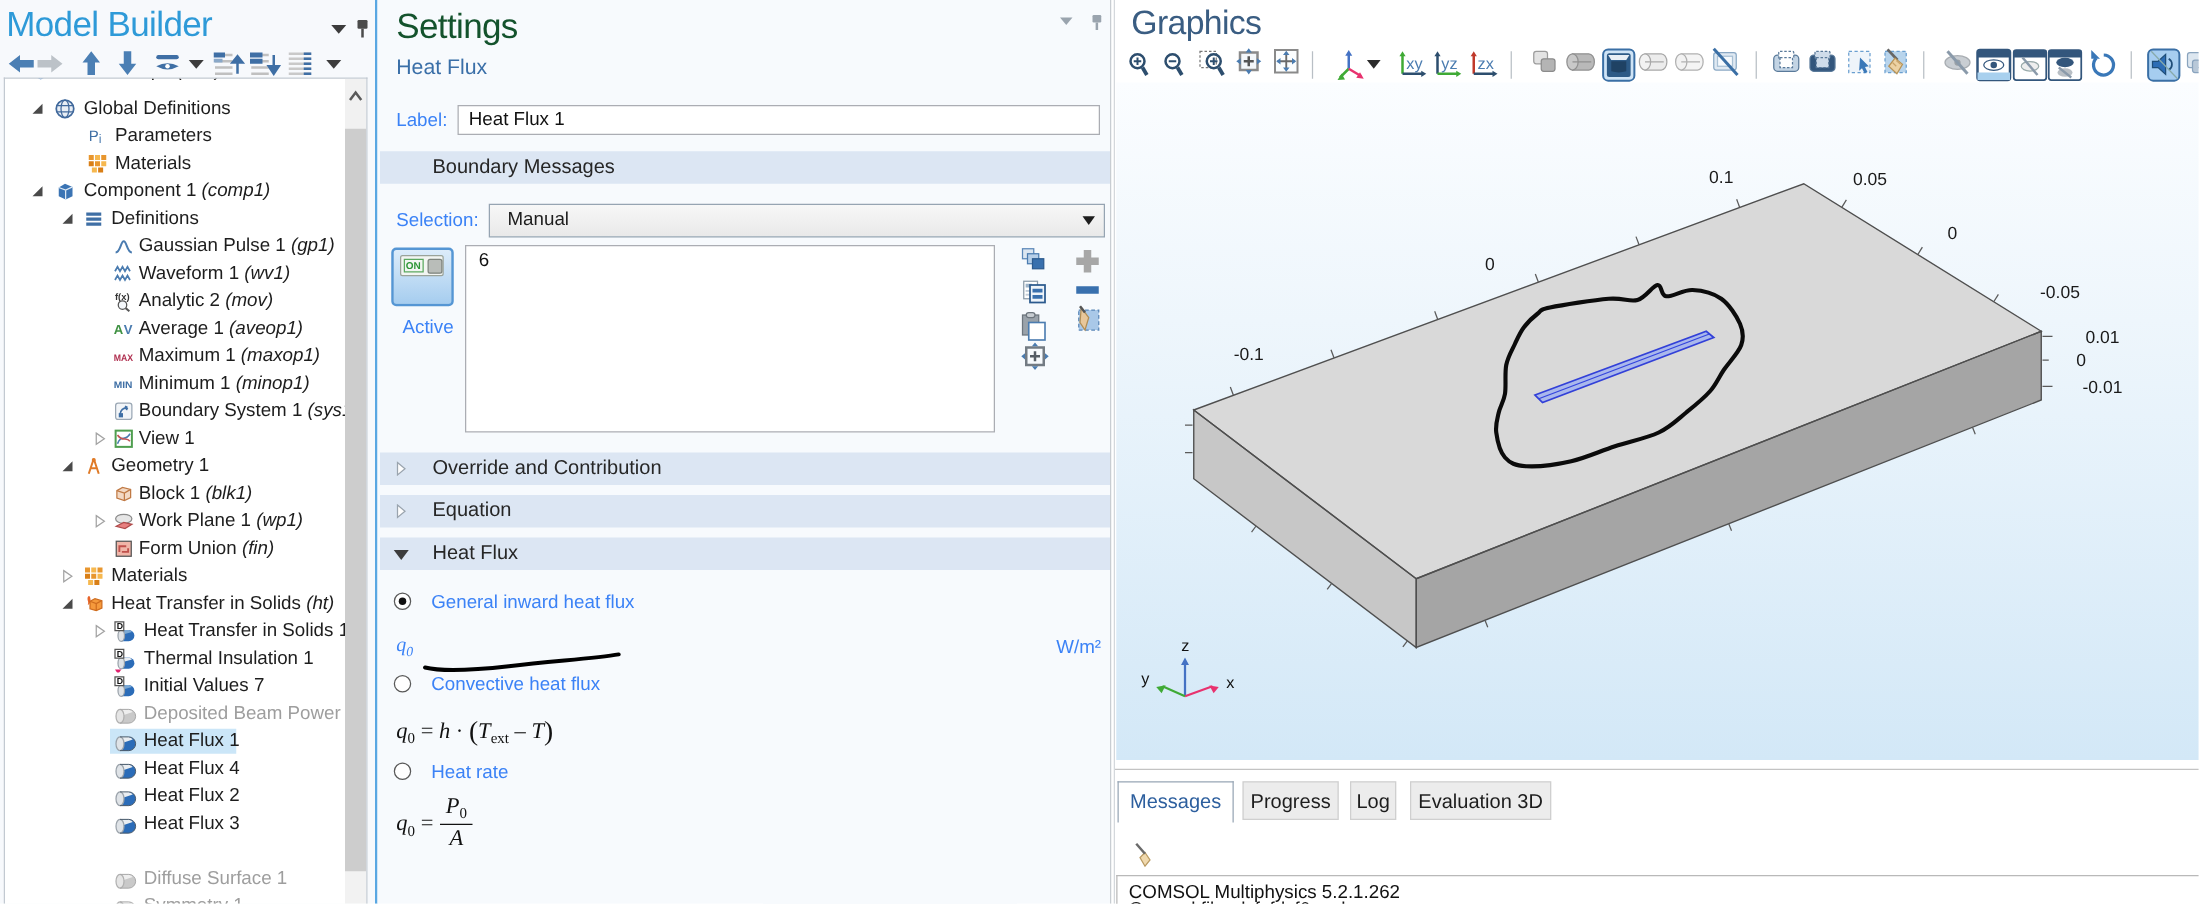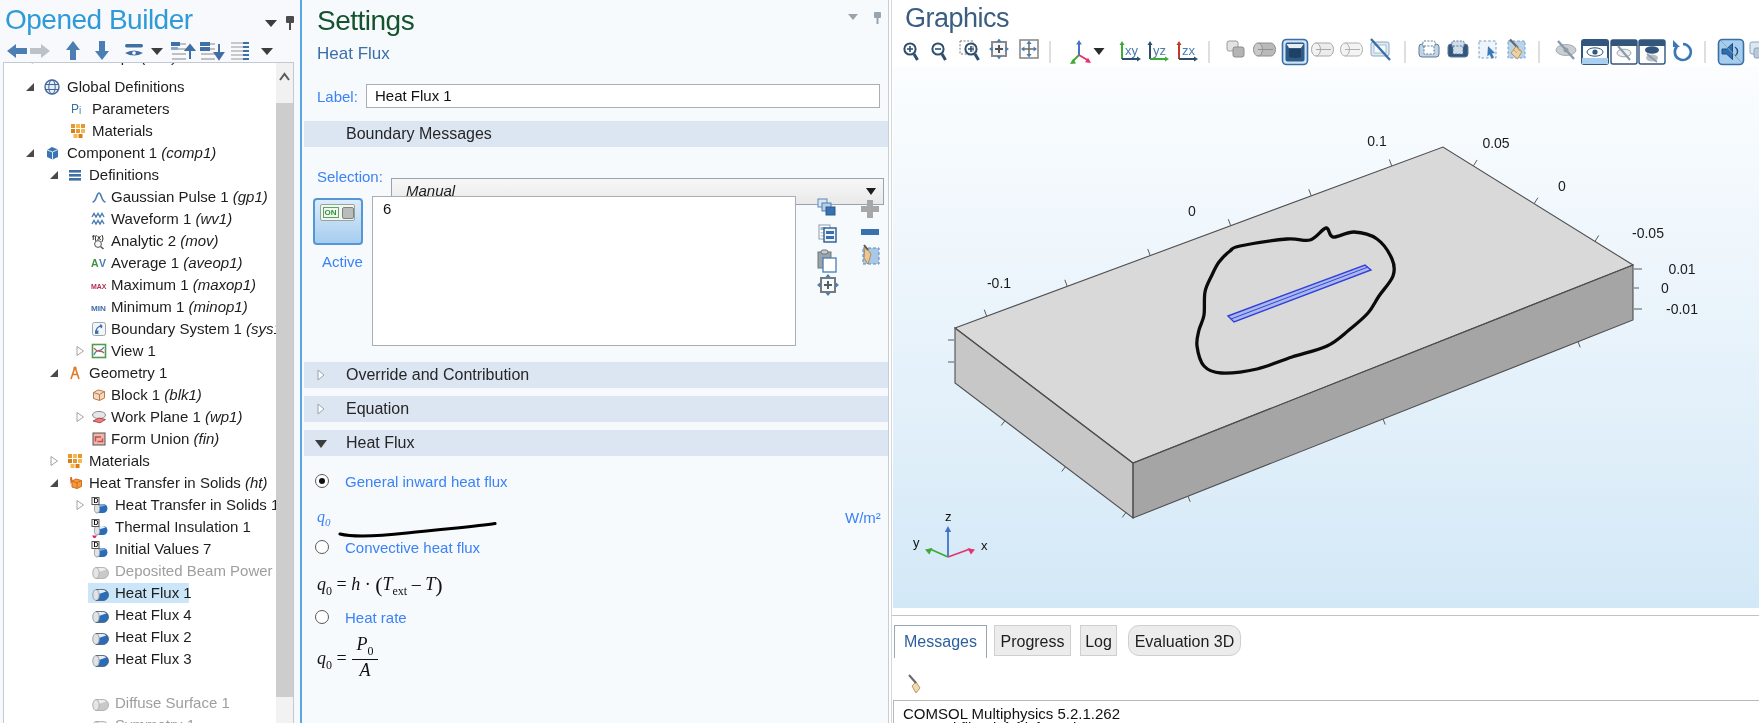--- a/index.html
+++ b/index.html
@@ -36,21 +36,21 @@
 
 #msg { position:absolute; left:892px; top:615px; width:867px; height:108px; background:#ffffff; border-top:1px solid #c3c3c3; }
 .tab { position:absolute; top:9px; height:31px; line-height:31px; font-size:16px; text-align:center; }
 .tab.inactive { background:#ececec; border:1px solid #cfcfcf; color:#1d1d1d; }
 .tab.active { background:#ffffff; border:1px solid #98a6b5; border-bottom:none; color:#2d5f9e; z-index:2; height:33px; }
 </style>
 </head>
 <body>
 
 <div id="mb">
-  <div id="mb-title">Opened Builder</div>
+  <div id="mb-title">Model Builder</div>
   <svg class="abs" style="left:257px;top:12px" width="40" height="22" viewBox="0 0 40 22">
     <path d="M8 8 L20 8 L14 15 Z" fill="#3c3c3c"></path>
     <g fill="#4b4b4b">
         <rect x="29" y="4" width="8" height="7" rx="1"></rect>
         <rect x="32" y="11" width="2" height="7"></rect>
       </g>
   </svg>
   <svg class="abs" style="left:4px;top:38px" width="292" height="26" viewBox="0 0 292 26">
 
     <path d="M3 13 L12 6 L12 10 L23 10 L23 16 L12 16 L12 20 Z" fill="#4b7fb4"></path>
@@ -418,21 +418,21 @@
         <rect x="28" y="2" width="7" height="6" rx="1"></rect>
         <rect x="30.5" y="8" width="2" height="6"></rect>
       </g>
   </svg>
   <div class="lbl15" style="left:15px;top:88px;">Label:</div>
   <div class="fld" style="left:64px;top:84px;width:514px;height:24px;line-height:22px;"><span style="margin-left:8px">Heat Flux 1</span></div>
 
   <div class="sechdr" style="top:121px;"><span>Boundary Messages</span></div>
 
   <div class="lbl15" style="left:15px;top:168px;">Selection:</div>
-  <div class="abs" style="left:89px;top:178px;width:493px;height:27px;border:1px solid #96a4b2;background:linear-gradient(180deg,#f7f7f7,#e9e9e9);font-size:15px;line-height:23px;font-style:italic;">
+  <div class="abs" style="left:89px;top:163px;width:493px;height:27px;border:1px solid #96a4b2;background:linear-gradient(180deg,#f7f7f7,#e9e9e9);font-size:15px;line-height:23px;">
      <span style="margin-left:14px">Manual</span>
      <svg class="abs" style="right:6px;top:8px" width="12" height="9" viewBox="0 0 12 9">
         <path d="M1 1 L11 1 L6 8 Z" fill="#1d1d1d"></path>
       </svg>
   </div>
 
   <div class="abs" style="left:11px;top:198px;width:50px;height:47px;border:2px solid #5596d4;border-radius:4px;background:linear-gradient(180deg,#dcecfa,#a6cdef);">
     <div class="abs" style="left:5px;top:4px;width:35px;height:17px;background:#f2f5f2;border:1px solid #9aa39a;border-radius:2px;">
       <span class="abs" style="left:1.5px;top:2px;font-size:8px;font-weight:bold;color:#2d9636;border:1px solid #5aa85f;padding:0 1px;line-height:9px;">ON</span>
       <div class="abs" style="left:21px;top:1.5px;width:12px;height:12px;background:#b9bdb9;border:1px solid #7d837d;border-radius:2px;"></div>
@@ -703,21 +703,21 @@
 <text x="88" y="484" font-size="13" fill="#111" font-family="Liberation Sans">x</text>
 <text x="20" y="481" font-size="13" fill="#111" font-family="Liberation Sans">y</text>
 </svg>
   </div>
 </div>
 
 <div id="msg">
   <div class="tab active" style="left:2px;width:93px;">Messages</div>
   <div class="tab inactive" style="left:102px;width:77px;">Progress</div>
   <div class="tab inactive" style="left:188px;width:37px;">Log</div>
-  <div class="tab inactive" style="left:236px;width:113px;border-radius:11px;">Evaluation 3D</div>
+  <div class="tab inactive" style="left:236px;width:113px;">Evaluation 3D</div>
   <svg class="abs" style="left:14px;top:58px" width="18" height="20" viewBox="0 0 18 20">
     <path d="M4 2 L8 3 L12 12 L7 16 L3 8 Z" fill="none"></path>
     <path d="M10 8 L14 14 L10 19 L6 12 Z" fill="#f0d9ae" stroke="#b99a62"></path>
     <path d="M3 1 L10 9" stroke="#6a6a6a" stroke-width="2"></path>
   </svg>
   <div class="abs" style="left:1px;top:84px;width:866px;height:24px;border:1px solid #b9b9b9;border-right:none;border-bottom:none;background:#fff;"></div>
   <div class="abs" style="left:11px;top:89px;font-size:15px;color:#111;">COMSOL Multiphysics 5.2.1.262</div>
   <div class="abs" style="left:11px;top:103px;font-size:15px;color:#111;">Opened file: dsfsfdsf6.mph</div>
 </div>
 

